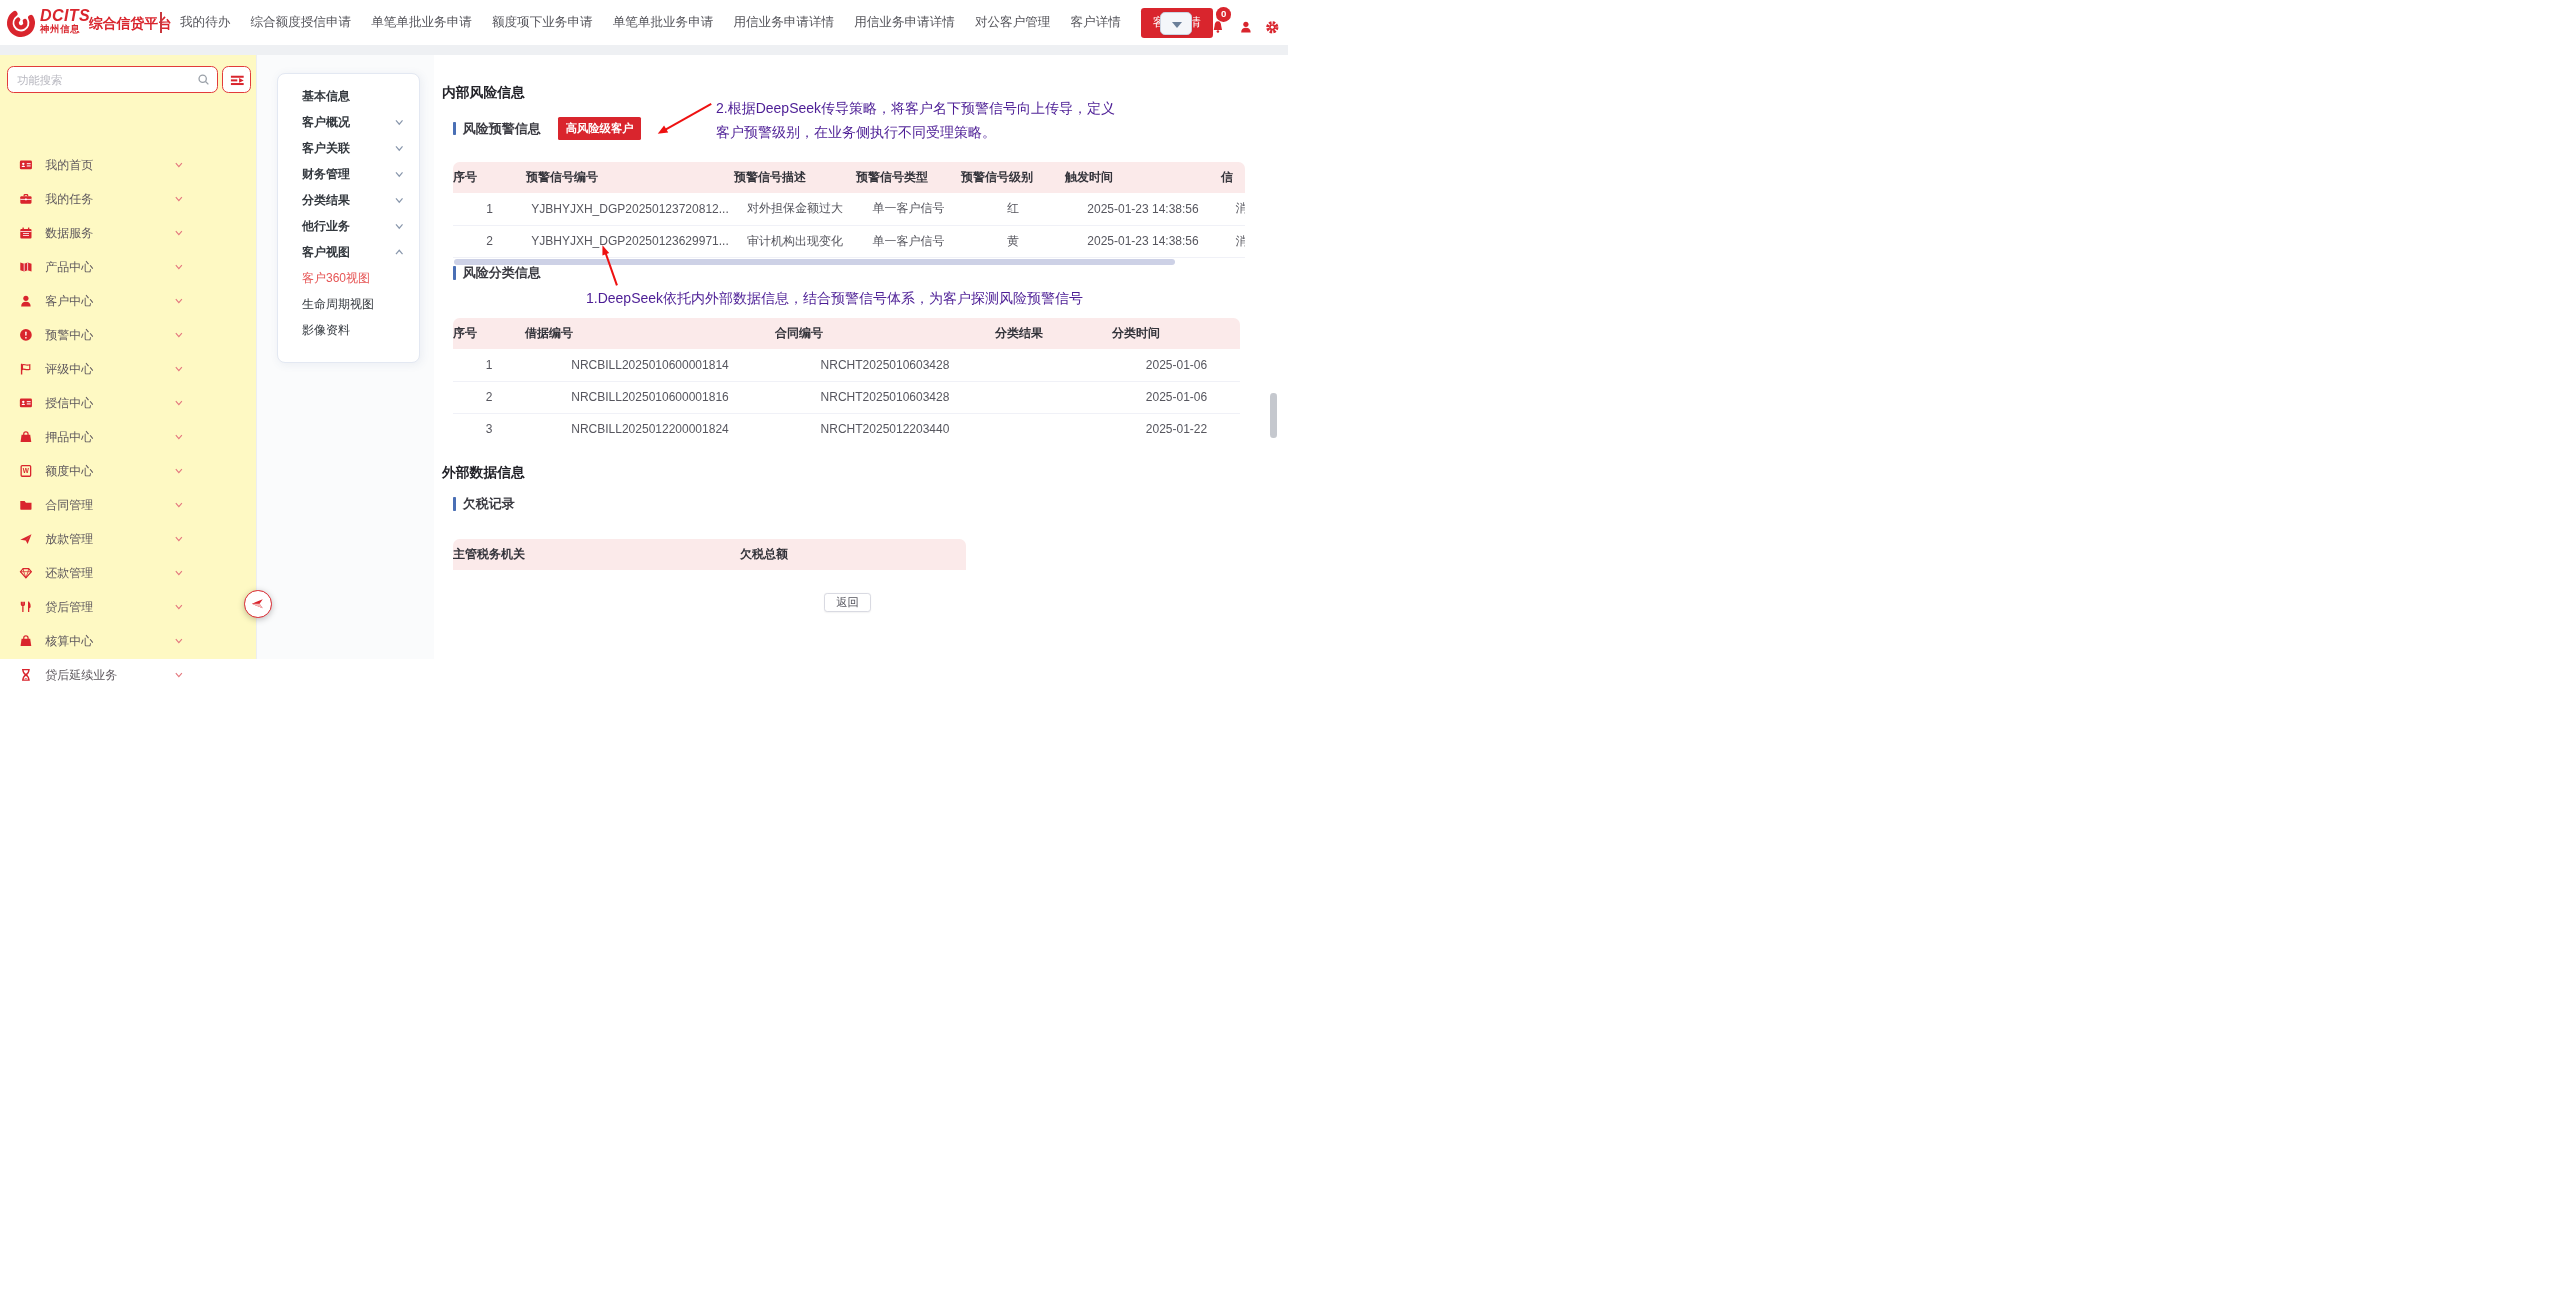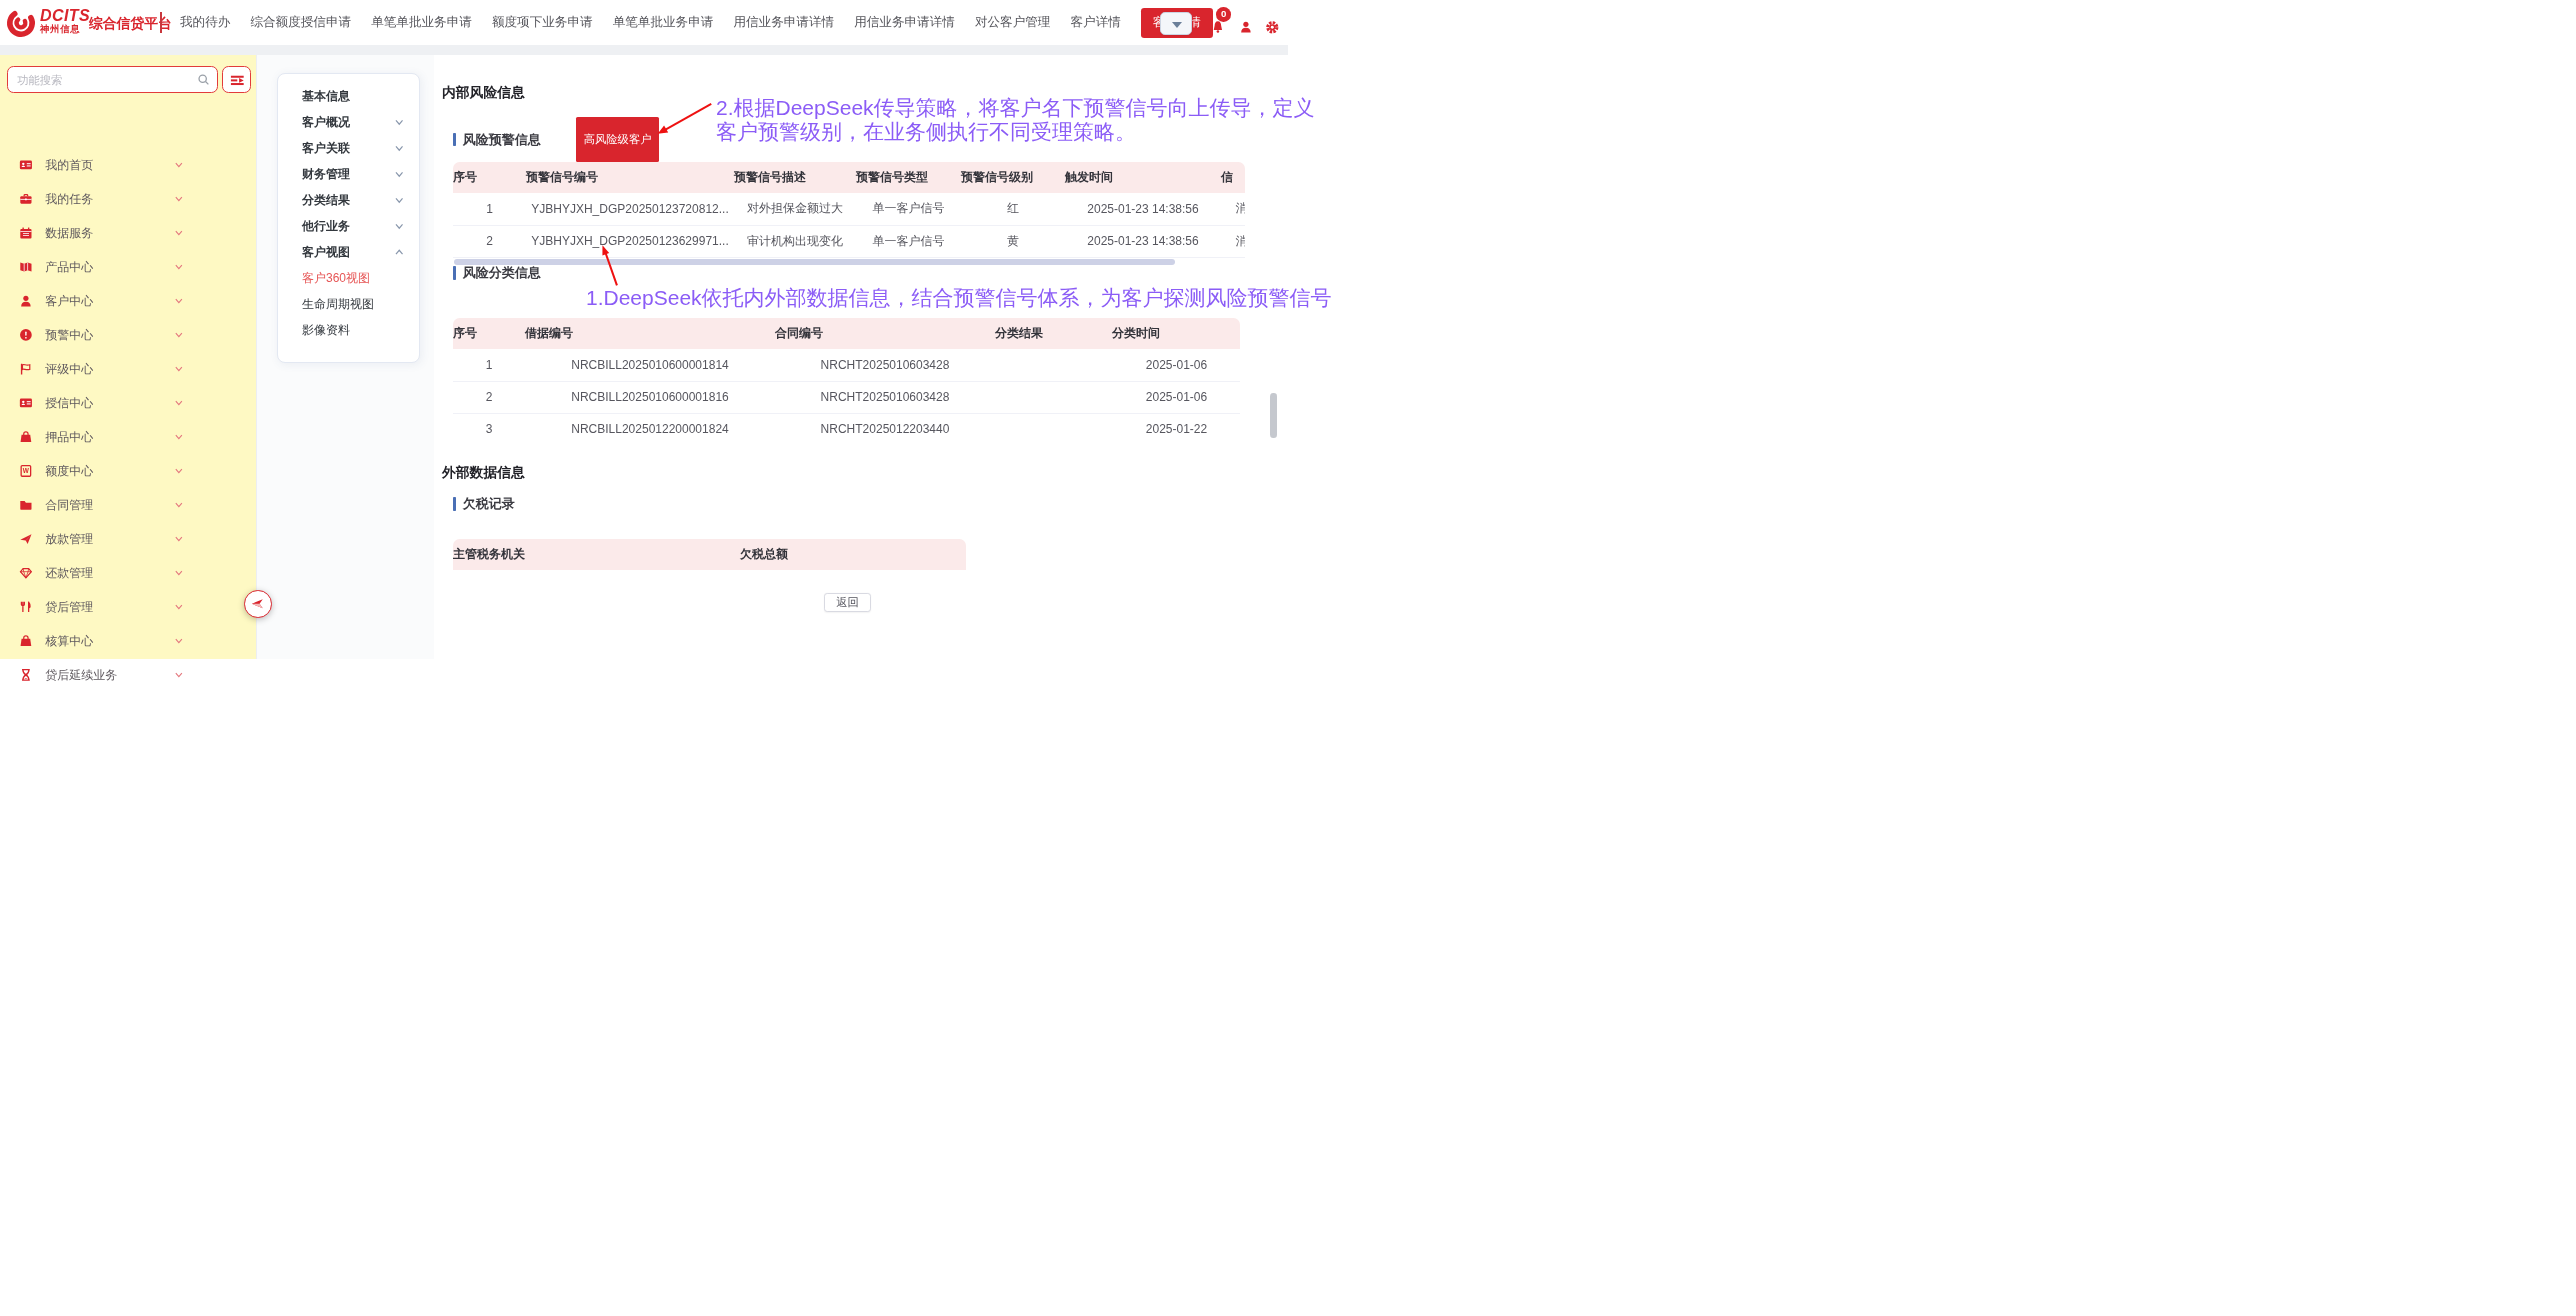--- a/index.html
+++ b/index.html
@@ -59,23 +59,23 @@
   .cl-active { color:#e65555; }
   .cchev { width:10.5px; height:10.5px; color:#8a98ad; }
   .up { transform:rotate(180deg); }
 
   
   #main { position:absolute; left:434px; top:55px; width:853px; height:604px; background:#fff; }
   .h1 { position:absolute; font-size:13.8px; font-weight:800; color:#222228; }
   .sec { position:absolute; display:flex; align-items:center; }
   .bar { width:3.2px; height:13.8px; background:#4a6fb5; border-radius:0.8px; margin-right:6.5px; }
   .sec-t { font-size:13px; font-weight:600; color:#3b3b42; }
-  #risk-badge { margin-left:35px; background:#d9252d; color:#fff; font-size:11.3px; font-weight:400;
-    padding:15px 8px; border-radius:1.6px; }
-  .annot { position:absolute; color:#8b5cf6; font-size:21px; font-weight:500; line-height:24px; white-space:nowrap; }
+  #risk-badge { margin-left:17px; background:#d9252d; color:#fff; font-size:11.3px; font-weight:700;
+    padding:4px 8px; border-radius:1.6px; }
+  .annot { position:absolute; color:#4c1d95; font-size:14px; font-weight:500; line-height:24px; white-space:nowrap; }
   .arrow { position:absolute; overflow:visible; }
 
   table { border-collapse:collapse; table-layout:fixed; }
   th { background:#fbeaea; font-size:12px; font-weight:700; color:#33333a; height:31px; text-align:left; padding:0; }
   td { font-size:12px; color:#56565e; height:32px; text-align:center; border-bottom:0.8px solid #f0f1f7;
     white-space:nowrap; overflow:hidden; padding:0; }
   .tclip { position:absolute; overflow:hidden; border-radius:6.5px 6.5px 0 0; }
   .hsb { position:absolute; height:5.7px; background:#cdd1e6; border-radius:3.2px; cursor:pointer; }
   #back-btn { position:absolute; left:824px; top:593px; width:47px; height:19px; background:#fff;
     border:0.8px solid #d9dae2; border-radius:3.2px; font-size:11.3px; color:#55555e; cursor:pointer;

